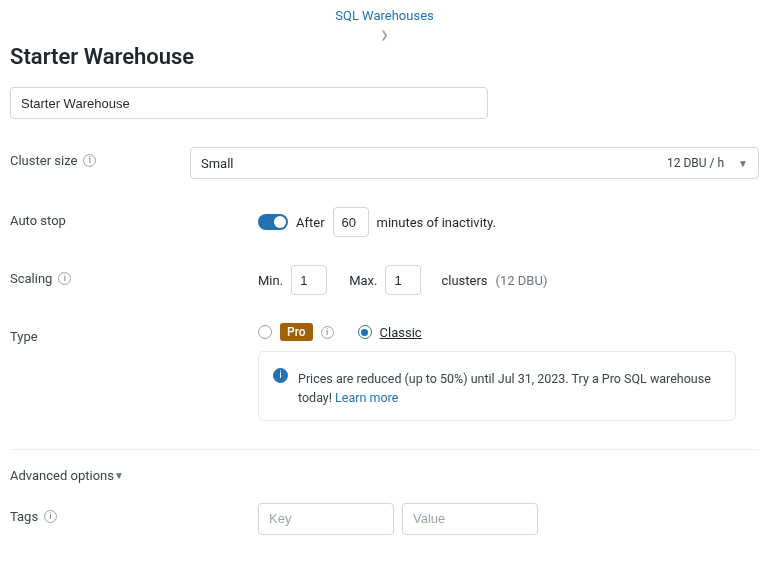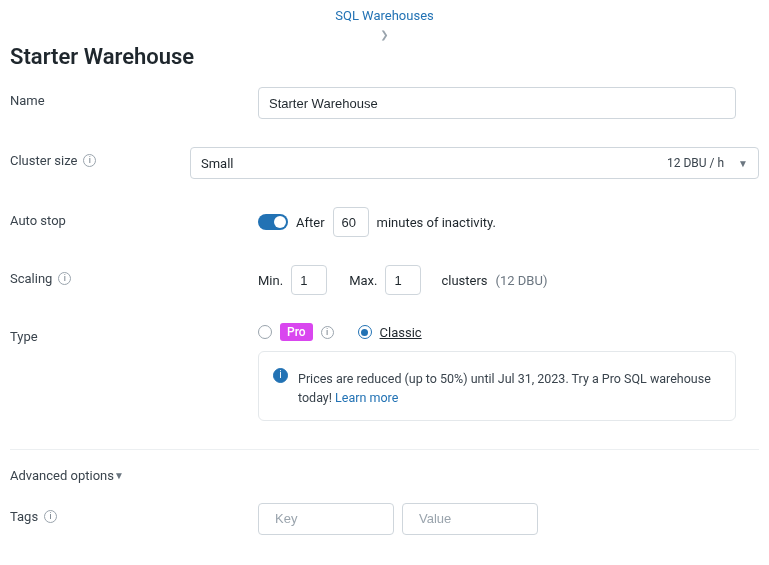--- a/index.html
+++ b/index.html
@@ -57,53 +57,50 @@
     width: 14px; height: 14px; border: 1.5px solid #9aa4ad; border-radius: 50%;
     display: inline-flex; align-items: center; justify-content: center; cursor: pointer;
     background: #fff; flex-shrink: 0;
   }
   .radio.checked { border-color: #2272b4; }
   .radio.checked::after { content: ""; width: 7px; height: 7px; background: #2272b4; border-radius: 50%; }
   .badge {
     display: inline-flex; align-items: center; padding: 2px 7px; border-radius: 3px;
     font-size: 12px; font-weight: 500; color: #fff;
   }
-  .badge.gray { background: #d946ef; }
+  .badge.gray { background: #a16207; }
   .info-box {
     border: 1px solid #e4e8eb; border-radius: 6px; background: #fff;
     width: 478px; padding: 12px 14px; display: flex; gap: 10px;
     font-size: 12.5px; color: #3a444d; line-height: 1.5;
   }
   .info-box .ico { flex-shrink: 0; margin-top: 1px; }
   hr.sep { border: none; border-top: 1px solid #eceff1; margin: 14px 0 18px 0; }
   .adv-toggle { display: inline-flex; align-items: center; color: #3a444d; cursor: pointer; font-size: 13px; }
   .adv-toggle .chev { font-size: 10px; color: #6b7680; }
-  .tag-input { width: 136px; height: 32px; padding: 6px 16px; color: #3b82f6; background: #fff; }
+  .tag-input { width: 136px; height: 32px; padding: 6px 10px; color: #3b82f6; background: #fff; }
   .tag-input::placeholder { color: #9aa4ad; }
   .muted { color: #6b7680; }
   .radio-label { font-size: 13px; text-decoration: underline; }
 </style>
 </head>
 <body>
 
 
 
 
 <div class="breadcrumb">
   <a href="#">SQL Warehouses</a>
   <span class="chev">❯</span>
 </div>
 
 <h1 class="page-title">Starter Warehouse</h1>
 
 
 <div class="row">
-  <div class="label-col">
-    <span>Name</span>
-  </div>
   <div class="field-col">
     <input class="text name-field" value="Starter Warehouse" style="">
   </div>
 </div>
 
 
 <div class="row">
   <div class="label-col">
     <span>Cluster size</span>
     <span class="info-icon">i</span>

